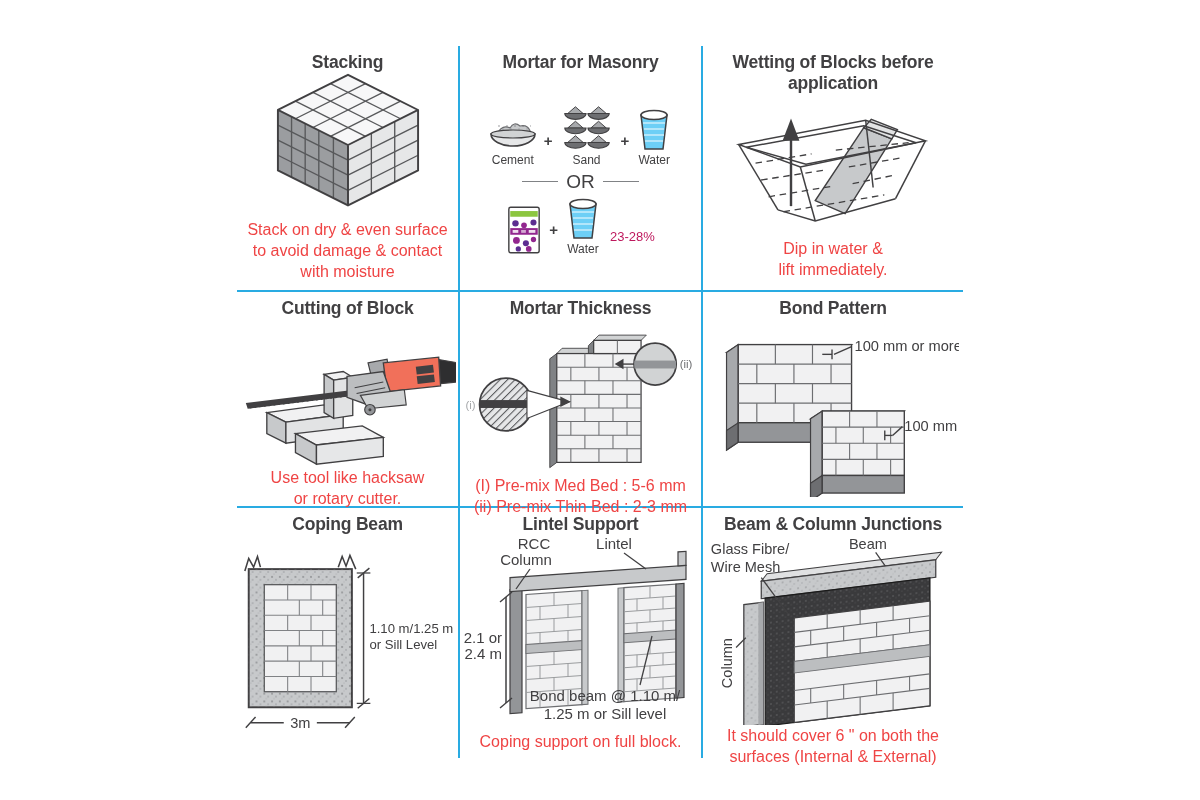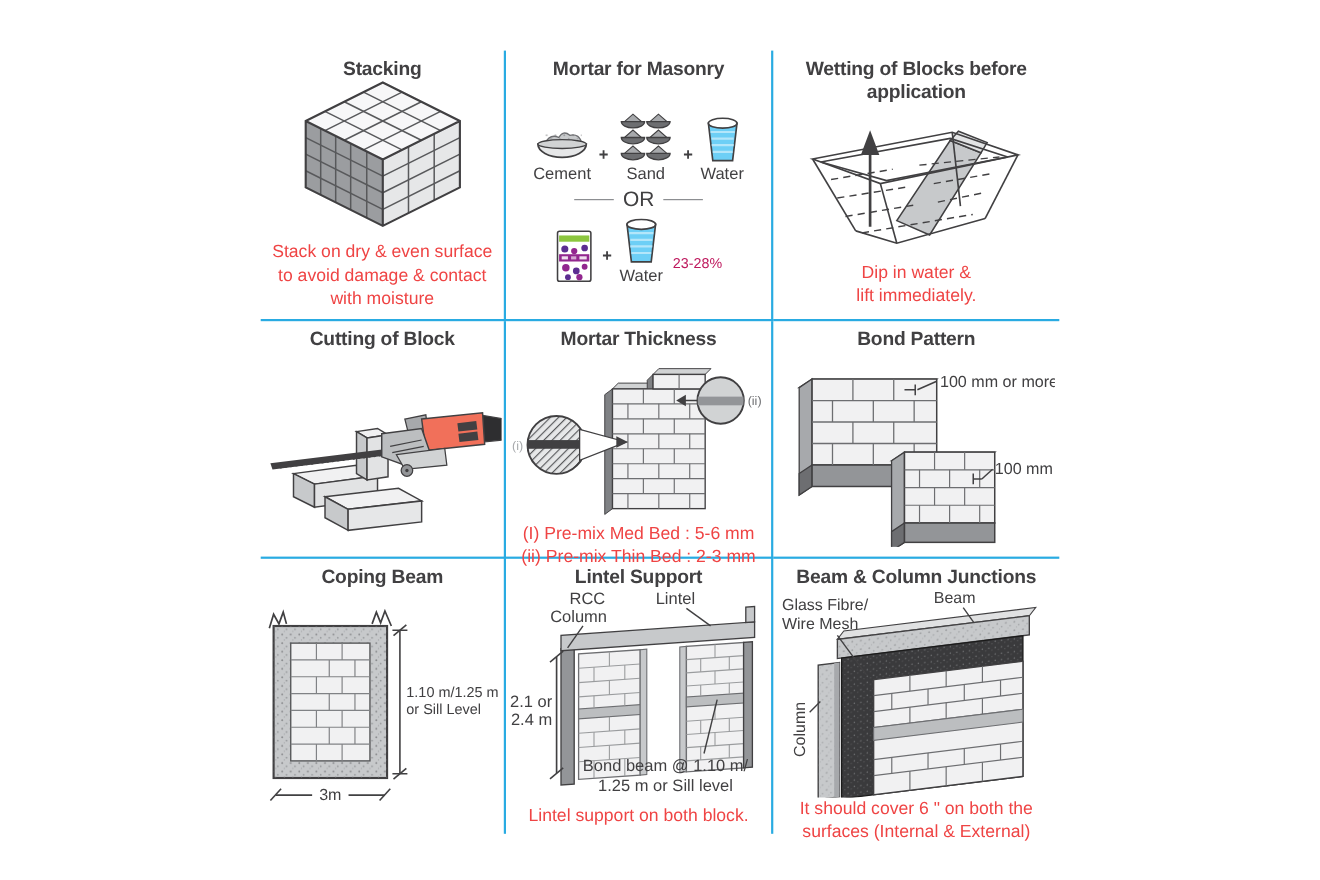--- a/index.html
+++ b/index.html
@@ -19,21 +19,21 @@
            white-space:pre-line;margin-bottom:6px;}
   svg text{font-family:"Liberation Sans",sans-serif;fill:#414042;}
   .lbl{font-size:15px;}
   .lblsm{font-size:13px;fill:#6D6E71;}
   .lblfaint{font-size:13px;fill:#A7A9AC;}
   
   .m-wrap{display:flex;flex-direction:column;align-items:center;width:100%;}
   .m-row{display:flex;align-items:flex-end;justify-content:center;gap:7px;}
   .m-item{display:flex;flex-direction:column;align-items:center;gap:1px;}
   .m-plus{font-size:15px;font-weight:bold;color:#414042;margin-bottom:18px;}
-  .m-label{font-size:15px;color:#414042;}
+  .m-label{font-size:12px;color:#414042;}
   .m-or{display:flex;align-items:center;gap:8px;margin:4px 0 4px 0;
         font-size:19px;color:#414042;}
   .m-or .dash{width:36px;height:0;border-top:1.6px solid #808285;}
   .m-pct{font-size:13px;color:#be185d;margin-bottom:12px;margin-left:2px;}
 </style>
 </head>
 <body>
 
 <div class="page">
 
@@ -239,20 +239,22 @@
         <polygon points="184,50 202,48 203,56 185,58" fill="#414042"></polygon>
         <polygon points="185,60 203,58 204,66 186,68" fill="#414042"></polygon>
         <polygon points="112,60 150,55 158,78 134,90 112,82" fill="#BCBEC0" stroke="#414042" stroke-width="1.4"></polygon>
         <polygon points="126,80 172,74 174,90 134,94" fill="#D1D3D4" stroke="#414042" stroke-width="1.2"></polygon>
         <line x1="120" y1="72" x2="150" y2="66" stroke="#414042" stroke-width="1.1"></line>
         <line x1="122" y1="78" x2="152" y2="72" stroke="#414042" stroke-width="1.1"></line>
         <circle cx="136" cy="95" r="5.5" fill="#939598" stroke="#414042" stroke-width="1.2"></circle>
         <circle cx="136" cy="95" r="1.6" fill="#414042"></circle>
       </svg>
     </div>
+    <div class="caption">Use tool like hacksaw
+or rotary cutter.</div>
   </div>
 
   <div class="cell bR bB">
     <div class="title">Mortar Thickness</div>
     <div class="graphic">
       <svg width="240" height="156" viewBox="0 0 270 175">
         <defs>
           <clipPath id="clipCi">
                 <circle cx="50" cy="96" r="30"></circle>
               </clipPath>
@@ -493,21 +495,21 @@
         <line x1="38" y1="67" x2="50" y2="57" stroke="#414042" stroke-width="1.4"></line>
         <line x1="38" y1="173" x2="50" y2="163" stroke="#414042" stroke-width="1.4"></line>
         <text x="40" y="108" class="lbl" text-anchor="end">2.1 or</text>
         <text x="40" y="124" class="lbl" text-anchor="end">2.4 m</text>
 
         <line x1="190" y1="101" x2="178" y2="150" stroke="#414042" stroke-width="1.3"></line>
         <text x="143" y="166" class="lbl" text-anchor="middle">Bond beam @  1.10 m/</text>
         <text x="143" y="184" class="lbl" text-anchor="middle">1.25 m or Sill level</text>
       </svg>
     </div>
-    <div class="caption">Lintel support on both block.</div>
+    <div class="caption">Coping support on full block.</div>
   </div>
 
   <div class="cell">
     <div class="title">Beam &amp; Column Junctions</div>
     <div class="graphic">
       <svg width="252" height="190" viewBox="0 0 252 196">
         <g transform="translate(0,24) skewY(-7)">
           <polygon points="52,30 232,30 238,23 58,23" fill="#E0E1E2" stroke="#414042" stroke-width="1.1"></polygon>
           <rect x="52" y="30" width="180" height="18" fill="#C7C9CB" stroke="#414042" stroke-width="1.3"></rect>
           <rect x="52" y="30" width="180" height="18" fill="url(#speck)" opacity="0.45"></rect>

